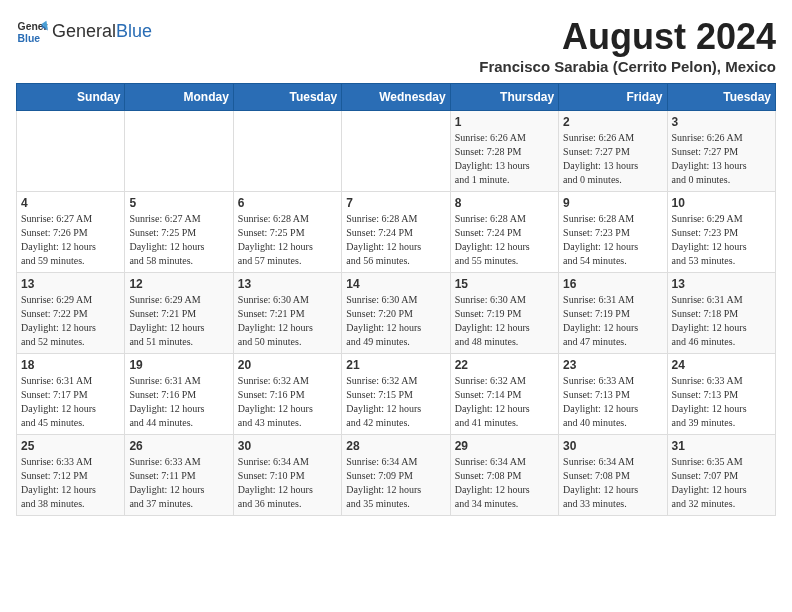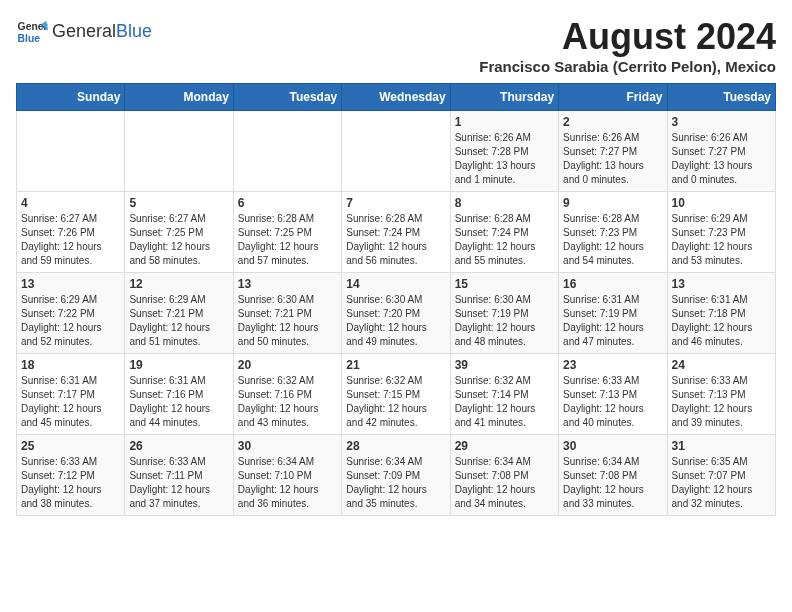--- a/index.html
+++ b/index.html
@@ -79,20 +79,21 @@
     .day-number {
       font-weight: bold;
       font-size: 12px;
       margin-bottom: 2px;
       display: block;
     }
     .day-info {
       line-height: 1.4;
       font-size: 10px;
       color: #333;
+      font-family: Liberation Serif, serif;
     }
     .empty-cell {
       background: #fff !important;
     }
   </style>
 </head>
 <body>
 
 <div class="header-section">
   <div class="logo">
@@ -279,21 +280,21 @@
 and 43 minutes.</div>
         </td>
         <td>
           <span class="day-number">21</span>
           <div class="day-info" style="white-space: pre-line;">Sunrise: 6:32 AM
 Sunset: 7:15 PM
 Daylight: 12 hours
 and 42 minutes.</div>
         </td>
         <td>
-          <span class="day-number">39</span>
+          <span class="day-number">22</span>
           <div class="day-info" style="white-space: pre-line;">Sunrise: 6:32 AM
 Sunset: 7:14 PM
 Daylight: 12 hours
 and 41 minutes.</div>
         </td>
         <td>
           <span class="day-number">23</span>
           <div class="day-info" style="white-space: pre-line;">Sunrise: 6:33 AM
 Sunset: 7:13 PM
 Daylight: 12 hours

